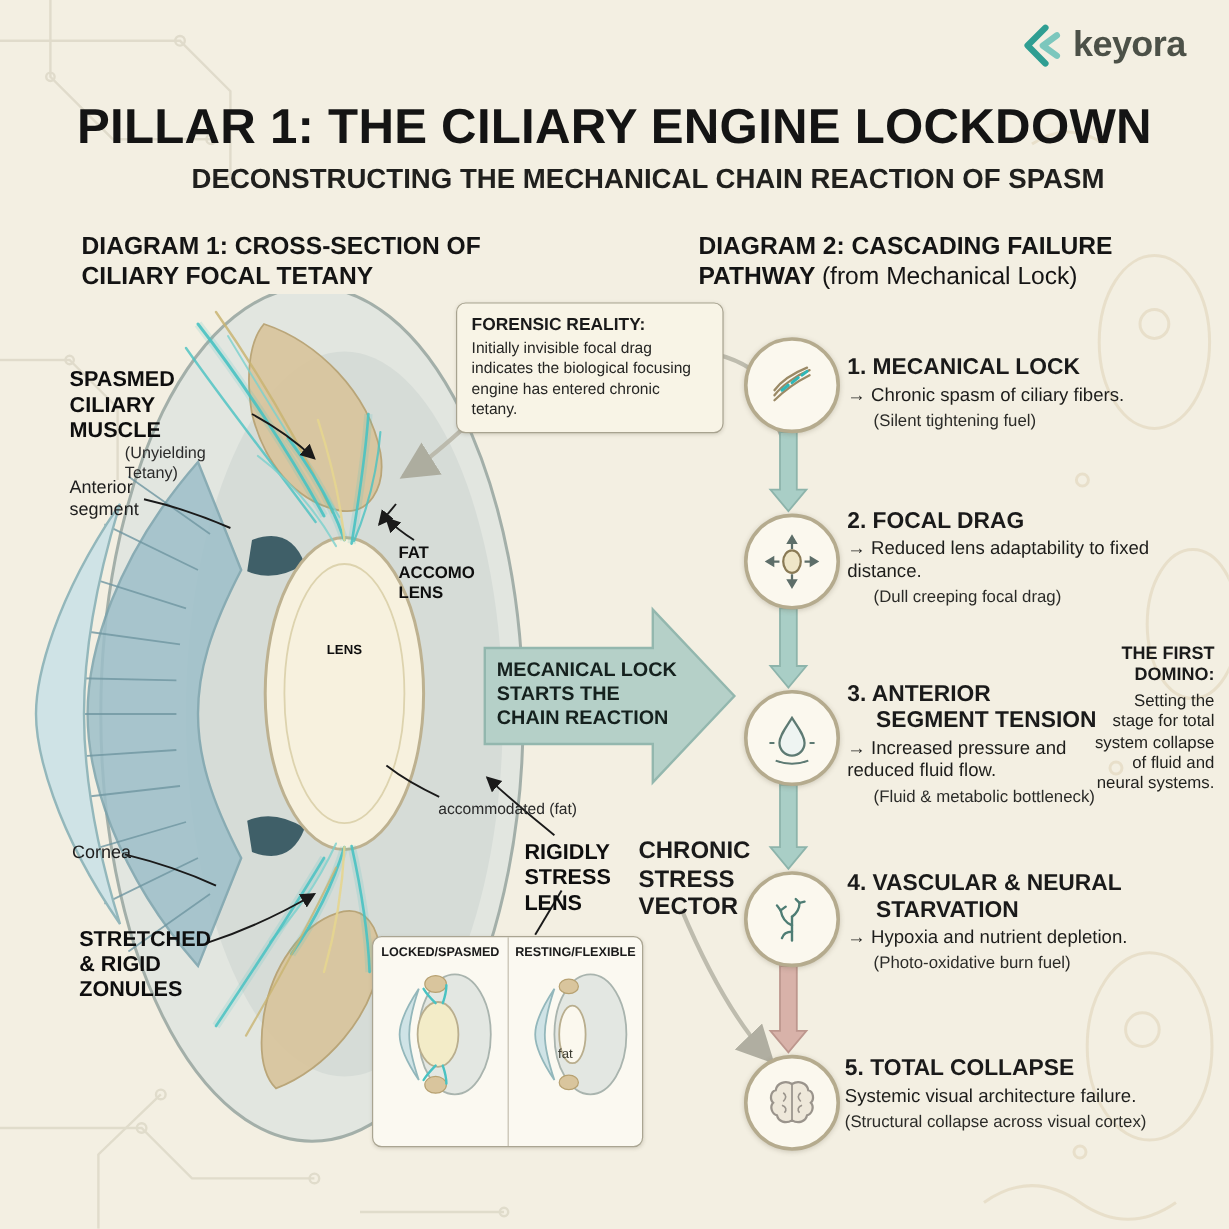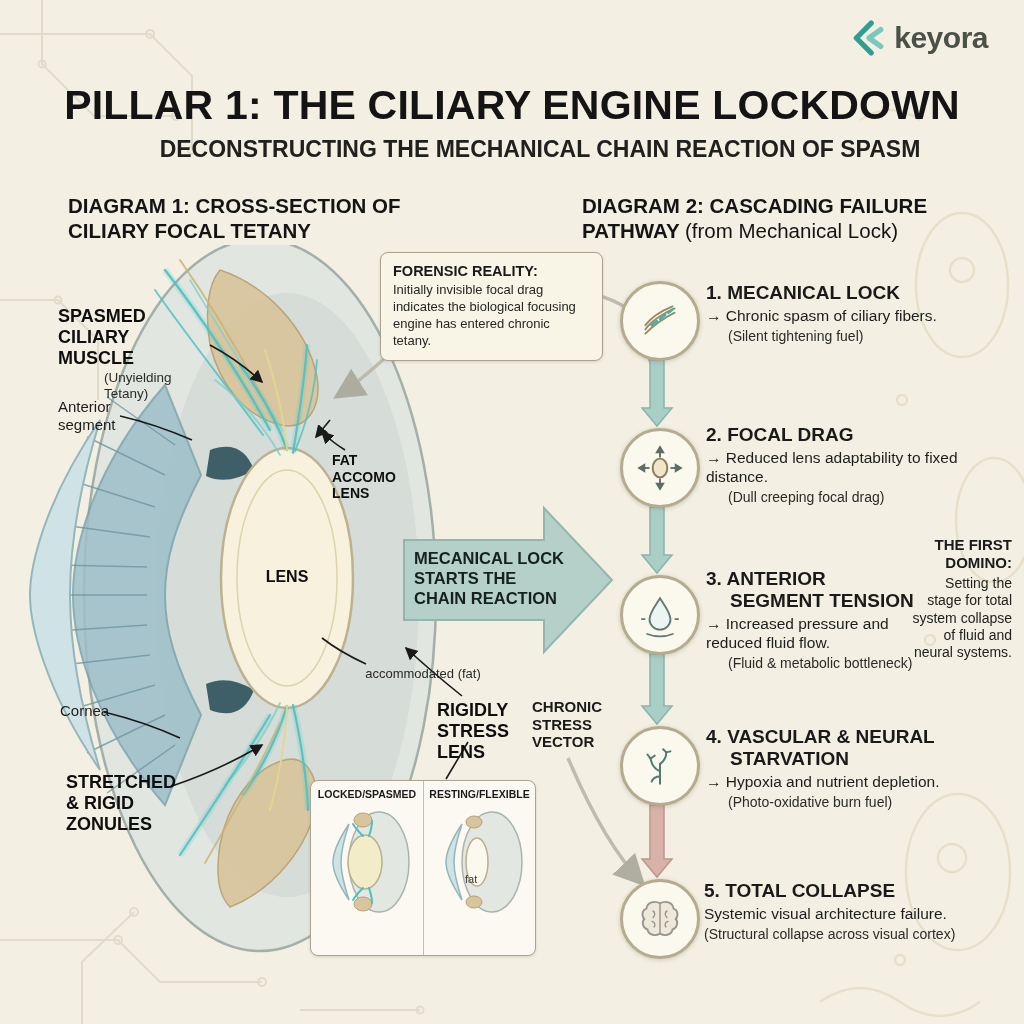--- a/index.html
+++ b/index.html
@@ -33,21 +33,21 @@
   .cmp-fat{position:absolute;font-size:11px;color:#3a3a30;}
   
   .step-circle{width:74px;height:74px;border-radius:50%;background:#fbf8ee;border:3px solid #b5ab8e;
                box-shadow:0 1px 4px rgba(90,85,60,.25);display:flex;align-items:center;justify-content:center;}
   .step-text .st{font-size:19px;font-weight:800;line-height:1.15;padding-left:24px;text-indent:-24px;}
   .step-text .sd{font-size:15.5px;line-height:1.22;margin-top:3px;color:#1d1d1b;}
   .step-text .ss{font-size:14px;line-height:1.2;margin-top:2px;padding-left:22px;color:#2b2b28;}
   .domino{top:536px;left:910px;width:102px;text-align:right;}
   .domino .t{font-size:15px;font-weight:800;line-height:1.2;}
   .domino .b{font-size:14px;line-height:1.24;margin-top:3px;color:#22221f;}
-  .chronic{top:698px;left:532px;width:106px;font-size:15px;font-weight:800;line-height:1.18;}
+  .chronic{top:698px;left:532px;width:106px;font-size:20px;font-weight:800;line-height:1.18;}
 </style>
 </head>
 <body>
 
 <svg class="abs" style="left:0;top:0;" width="1024" height="1024" viewBox="0 0 1024 1024">
   <g stroke="#d6d1bf" stroke-width="2" fill="none" opacity="0.65">
     <path d="M0,34 H150 L192,76 V150"></path>
       <circle cx="150" cy="34" r="4"></circle>
       <circle cx="192" cy="150" r="4"></circle>
     <path d="M42,0 V64 L94,116 H176"></path>
@@ -196,21 +196,21 @@
     <polygon points="650,805 664,805 664,859 672,859 657,877 642,859 650,859" fill="#d8b2a9" stroke="#bd978e" stroke-width="1.5"></polygon>
   </g>
 </svg>
 
 <div class="abs" style="left:58px;top:306px;width:150px;">
   <div class="lbl-b" style="width:132px;">SPASMED CILIARY MUSCLE</div>
   <div class="lbl-s">(Unyielding Tetany)</div>
 </div>
 <div class="abs lbl-n" style="left:58px;top:398px;width:82px;">Anterior segment</div>
 <div class="abs lbl-b" style="left:332px;top:452px;width:78px;font-size:14px;">FAT ACCOMO LENS</div>
-<div class="abs lbl-b" style="left:252px;top:568px;width:70px;text-align:center;font-size:16px;">LENS</div>
+<div class="abs lbl-b" style="left:252px;top:536px;width:70px;text-align:center;font-size:11px;">LENS</div>
 <div class="abs lbl-s" style="left:318px;top:666px;width:118px;text-align:center;font-size:13px;">accommodated (fat)</div>
 <div class="abs lbl-n" style="left:60px;top:702px;">Cornea</div>
 <div class="abs lbl-b" style="left:66px;top:772px;width:118px;">STRETCHED &amp; RIGID ZONULES</div>
 <div class="abs lbl-b" style="left:437px;top:700px;width:82px;">RIGIDLY STRESS LENS</div>
 <div class="abs chronic">CHRONIC STRESS VECTOR</div>
 
 <div class="abs forensic">
   <div class="t">FORENSIC REALITY:</div>
   <div class="b">Initially invisible focal drag indicates the biological focusing engine has entered chronic tetany.</div>
 </div>
@@ -301,21 +301,21 @@
     <path d="M22,7 V36" stroke="#9a948c" stroke-width="1.4" fill="none"></path>
     <g fill="none" stroke="#9a948c" stroke-width="1.3">
       <path d="M15,14 q4,3 0,7"></path>
         <path d="M29,14 q-4,3 0,7"></path>
       <path d="M14,24 q5,2 2,6"></path>
         <path d="M30,24 q-5,2 -2,6"></path>
     </g>
   </svg>
 </div>
 
-<div class="abs step-text" style="left:706px;top:282px;width:300px;">
+<div class="abs step-text" style="left:706px;top:296px;width:300px;">
   <div class="st"><span>1.</span> <span>MECANICAL LOCK</span></div>
   <div class="sd">→ Chronic spasm of ciliary fibers.</div>
   <div class="ss">(Silent tightening fuel)</div>
 </div>
 <div class="abs step-text" style="left:706px;top:424px;width:290px;">
   <div class="st"><span>2.</span> <span>FOCAL DRAG</span></div>
   <div class="sd">→ Reduced lens adaptability to fixed distance.</div>
   <div class="ss">(Dull creeping focal drag)</div>
 </div>
 <div class="abs step-text" style="left:706px;top:568px;width:212px;">

